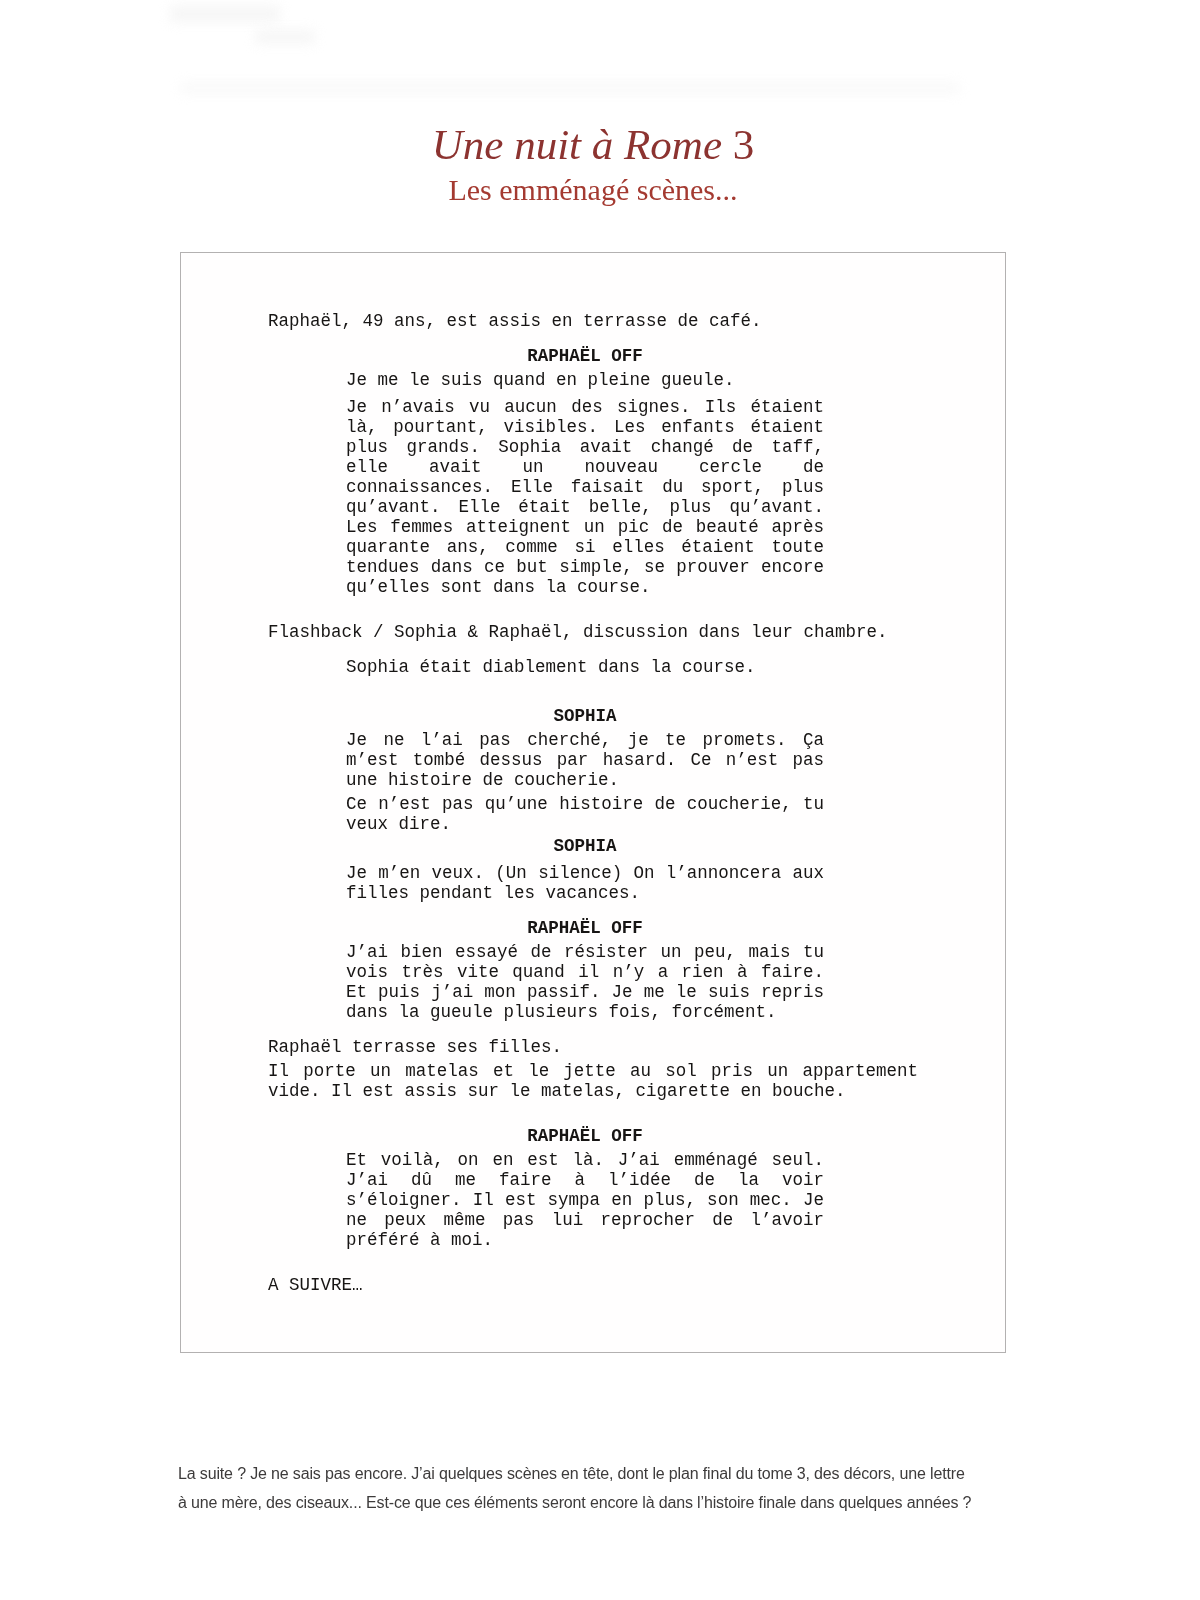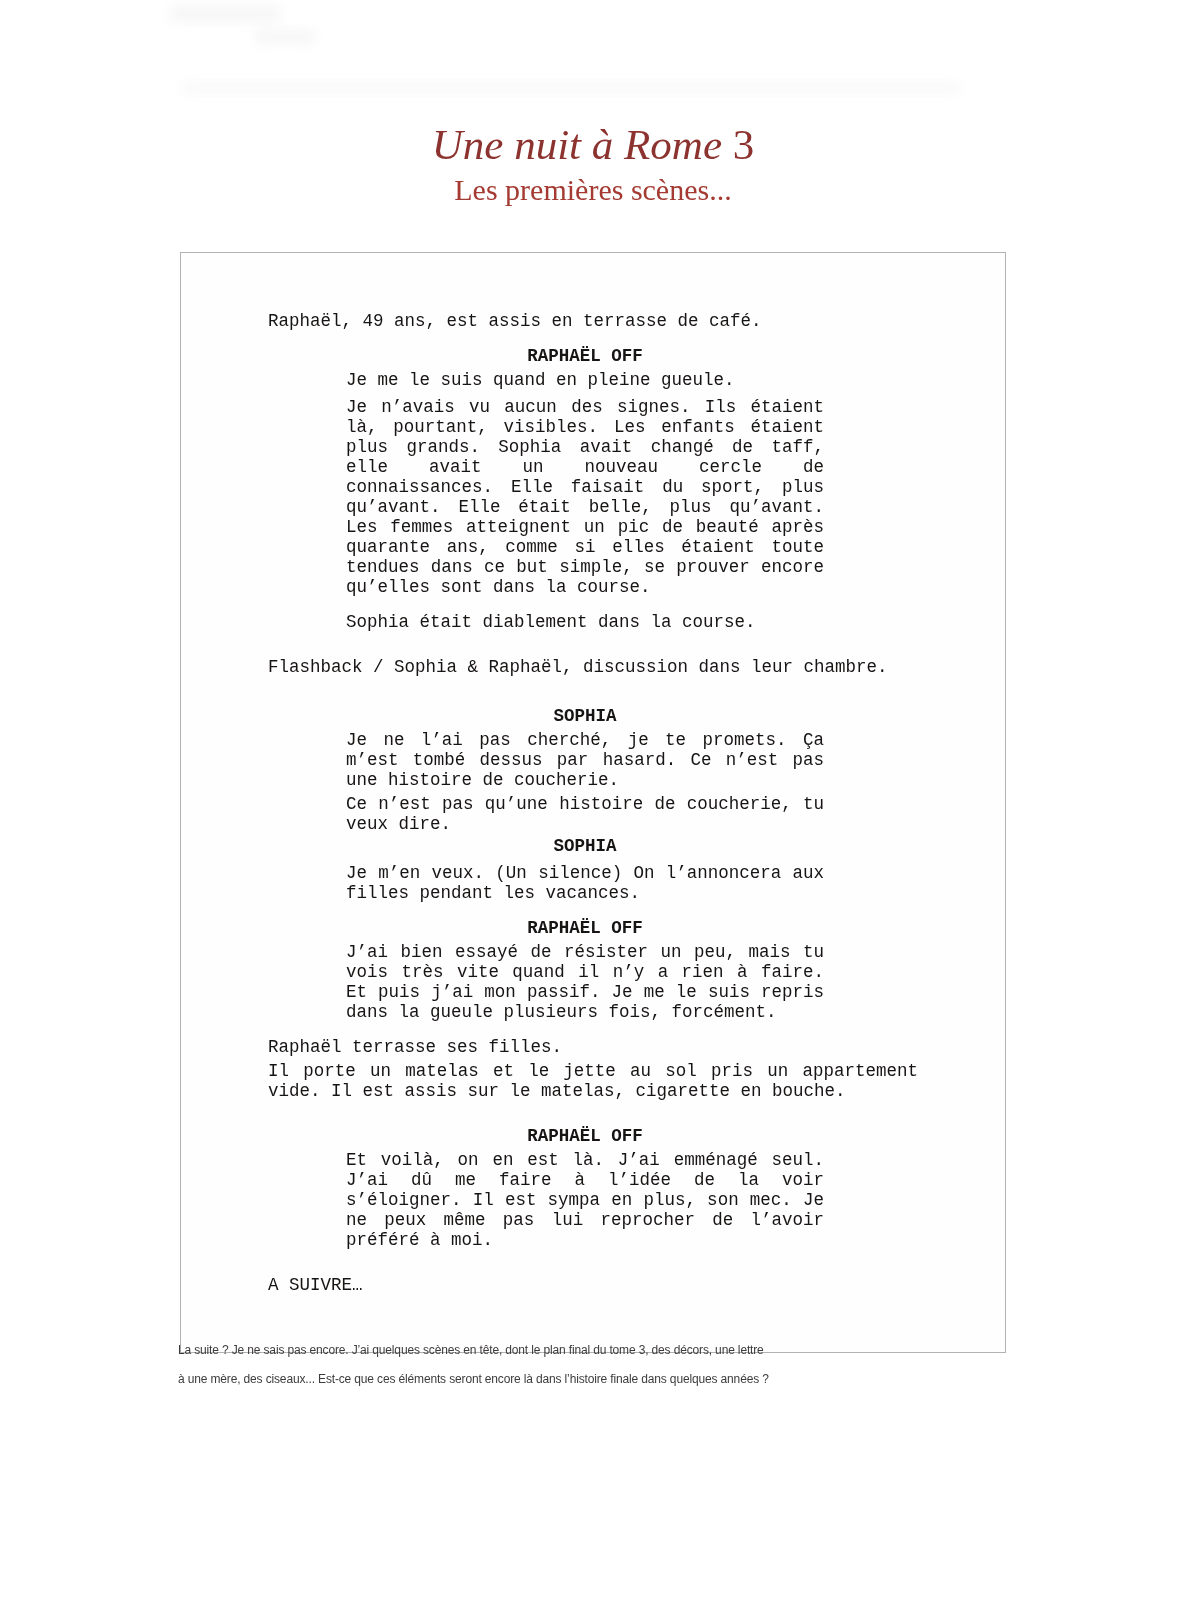--- a/index.html
+++ b/index.html
@@ -58,49 +58,49 @@
     text-align:center;font-weight:700;
   }
   .gap-none{margin-top:4px;}
   .gap-xxs{margin-top:2px;}
   .gap-xs{margin-top:7px;}
   .gap-sm{margin-top:15px;}
   .gap-md{margin-top:25px;}
   .gap-lg{margin-top:29px;}
 
   .footer-note{
-    position:absolute;left:178px;top:1336px;width:860px;
+    position:absolute;left:178px;top:1460px;width:860px;
     font-family:"Liberation Sans", sans-serif;
-    font-size:12px;line-height:28.5px;letter-spacing:-0.15px;
+    font-size:16px;line-height:28.5px;letter-spacing:-0.15px;
     color:#3d3b3b;
   }
   .footer-line{white-space:nowrap;}
 </style>
 </head>
 <body>
 
 <div class="page">
 
   <div class="artifact art1"></div>
   <div class="artifact art2"></div>
   <div class="artifact art3"></div>
 
   <div class="title-block">
     <h1 class="main-title" style="color: rgb(140, 51, 48);"><span class="t-italic">Une nuit à Rome</span><span class="t-num"> 3</span></h1>
-    <h2 class="subtitle" style="color: rgb(164, 58, 49);">Les premières scènes...</h2>
+    <h2 class="subtitle" style="color: rgb(164, 58, 49);">Les emménagé scènes...</h2>
   </div>
 
   <div class="script-box" style="border-color: rgb(179, 177, 177);">
     <div id="script-content" style="color: rgb(23, 21, 20);">
         <div class="blk action gap-none">Raphaël, 49 ans, est assis en terrasse de café.</div>
         <div class="blk character gap-sm">RAPHAËL OFF</div>
         <div class="blk dialogue gap-none">Je me le suis quand en pleine gueule.</div>
         <div class="blk dialogue gap-xs">Je n’avais vu aucun des signes. Ils étaient là, pourtant, visibles. Les enfants étaient plus grands. Sophia avait changé de taff, elle avait un nouveau cercle de connaissances. Elle faisait du sport, plus qu’avant. Elle était belle, plus qu’avant. Les femmes atteignent un pic de beauté après quarante ans, comme si elles étaient toute tendues dans ce but simple, se prouver encore qu’elles sont dans la course.</div>
+        <div class="blk action gap-md">Flashback / Sophia &amp; Raphaël, discussion dans leur chambre.</div>
         <div class="blk dialogue gap-sm">Sophia était diablement dans la course.</div>
-        <div class="blk action gap-md">Flashback / Sophia &amp; Raphaël, discussion dans leur chambre.</div>
         <div class="blk character gap-lg">SOPHIA</div>
         <div class="blk dialogue gap-none">Je ne l’ai pas cherché, je te promets. Ça m’est tombé dessus par hasard. Ce n’est pas une histoire de coucherie.</div>
         <div class="blk dialogue gap-none">Ce n’est pas qu’une histoire de coucherie, tu veux dire.</div>
         <div class="blk character gap-xxs">SOPHIA</div>
         <div class="blk dialogue gap-xs">Je m’en veux. (Un silence) On l’annoncera aux filles pendant les vacances.</div>
         <div class="blk character gap-sm">RAPHAËL OFF</div>
         <div class="blk dialogue gap-none">J’ai bien essayé de résister un peu, mais tu vois très vite quand il n’y a rien à faire. Et puis j’ai mon passif. Je me le suis repris dans la gueule plusieurs fois, forcément.</div>
         <div class="blk action gap-sm">Raphaël terrasse ses filles.</div>
         <div class="blk action gap-none">Il porte un matelas et le jette au sol pris un appartement vide. Il est assis sur le matelas, cigarette en bouche.</div>
         <div class="blk character gap-md">RAPHAËL OFF</div>

